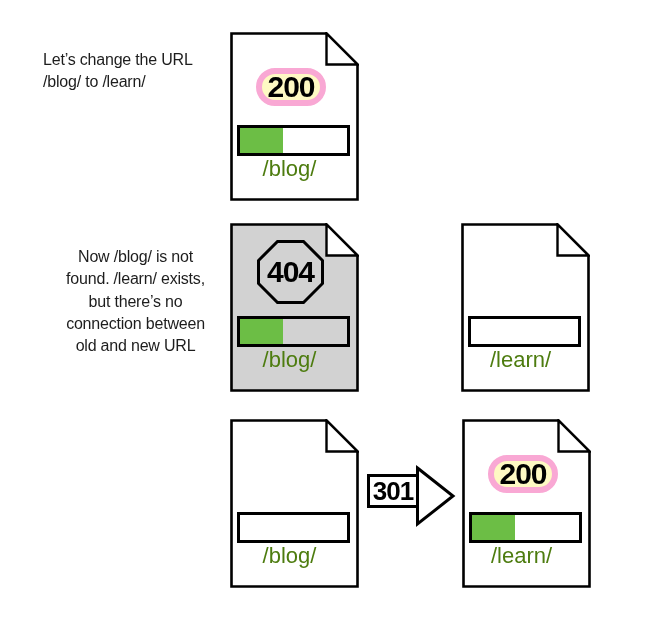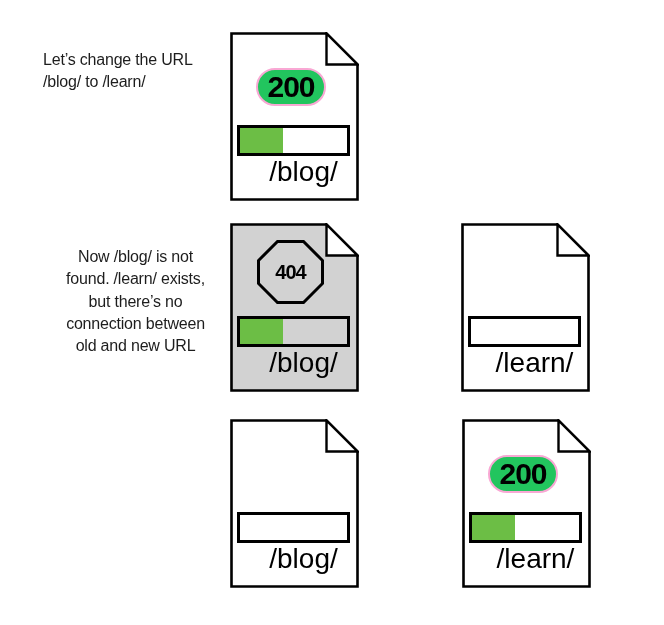--- a/index.html
+++ b/index.html
@@ -12,42 +12,42 @@
     font-size:16px;line-height:22.3px;color:#1d1d1d;
     white-space:pre-line;letter-spacing:-0.2px;
   }
   .doc{position:absolute;width:129px;height:169px;}
   .doc-bg{position:absolute;left:0;top:0;}
   .doc-shape{fill:#ffffff;stroke:#000;stroke-width:2.6;stroke-linejoin:miter;}
   .doc.gray .doc-shape{fill:#d2d2d2;}
   .doc-fold{fill:#ffffff;stroke:#000;stroke-width:2.4;stroke-linejoin:miter;}
   .pill{
     position:absolute;left:26px;top:36px;width:70px;height:38px;
-    box-sizing:border-box;border:2px solid #f9a8d4;border-radius:20px;background:#22c55e;
+    box-sizing:border-box;border:6px solid #f9a8d4;border-radius:20px;background:#fef9c3;
     display:flex;align-items:center;justify-content:center;
     font-size:30px;font-weight:800;letter-spacing:-1px;color:#000;
   }
   .octagon-wrap{position:absolute;left:27px;top:17px;width:67px;height:64px;}
   .octagon-wrap svg{position:absolute;left:0;top:0;}
   .oct-shape{fill:#d2d2d2;stroke:#000;stroke-width:3;stroke-linejoin:miter;}
   .octagon-label{
     position:absolute;left:0;top:0;width:100%;height:100%;
     display:flex;align-items:center;justify-content:center;
-    font-size:20px;font-weight:800;letter-spacing:-1px;color:#000;
+    font-size:30px;font-weight:800;letter-spacing:-1px;color:#000;
   }
   .bar{
     position:absolute;left:7px;top:93px;width:113px;height:31px;
     box-sizing:border-box;border:3px solid #000;background:#fff;
   }
   .doc.gray .bar{background:#d2d2d2;}
   .bar-fill{height:100%;width:0;background:#6cbe45;}
   .doc-label{
-    position:absolute;left:14px;top:124px;width:100%;
+    position:absolute;left:0;top:124px;width:100%;
     text-align:center;transform:translateX(-5px);
-    font-size:28px;color:#000000;letter-spacing:0;
+    font-size:22px;color:#4d7c0f;letter-spacing:0;
   }
   .arrow-wrap{position:absolute;left:365px;top:463px;width:92px;height:66px;}
   .arrow-wrap svg{position:absolute;left:0;top:0;}
   .arrow-shape{fill:#ffffff;stroke:#000;stroke-width:3;stroke-linejoin:miter;}
   .arrow-label{
     position:absolute;left:4px;top:13px;width:48px;height:31px;
     display:flex;align-items:center;justify-content:center;
     font-size:26px;font-weight:800;letter-spacing:-1px;color:#000;
   }
 </style>
@@ -112,20 +112,27 @@
     <svg class="doc-bg" width="129" height="169" viewBox="0 0 129 169">
       <path class="doc-shape" d="M1.5 1.5 H96.5 L127.5 32.5 V167.5 H1.5 Z"></path>
       <path class="doc-fold" d="M96.5 1.5 V32.5 H127.5 Z"></path>
     </svg>
     <div class="bar">
       <div class="bar-fill" style="width: 0%;"></div>
     </div>
     <div class="doc-label">/blog/</div>
   </div>
 
+  <div class="arrow-wrap">
+    <svg width="92" height="66" viewBox="0 0 92 66">
+      <rect class="arrow-shape" x="3.5" y="12.5" width="49" height="31"></rect>
+      <polygon class="arrow-shape" points="52.5,5 88,33 52.5,61"></polygon>
+    </svg>
+    <div class="arrow-label">301</div>
+  </div>
 
   <div class="doc" style="left:462px;top:419px;">
     <svg class="doc-bg" width="129" height="169" viewBox="0 0 129 169">
       <path class="doc-shape" d="M1.5 1.5 H96.5 L127.5 32.5 V167.5 H1.5 Z"></path>
       <path class="doc-fold" d="M96.5 1.5 V32.5 H127.5 Z"></path>
     </svg>
     <div class="pill">
       <span>200</span>
     </div>
     <div class="bar">

